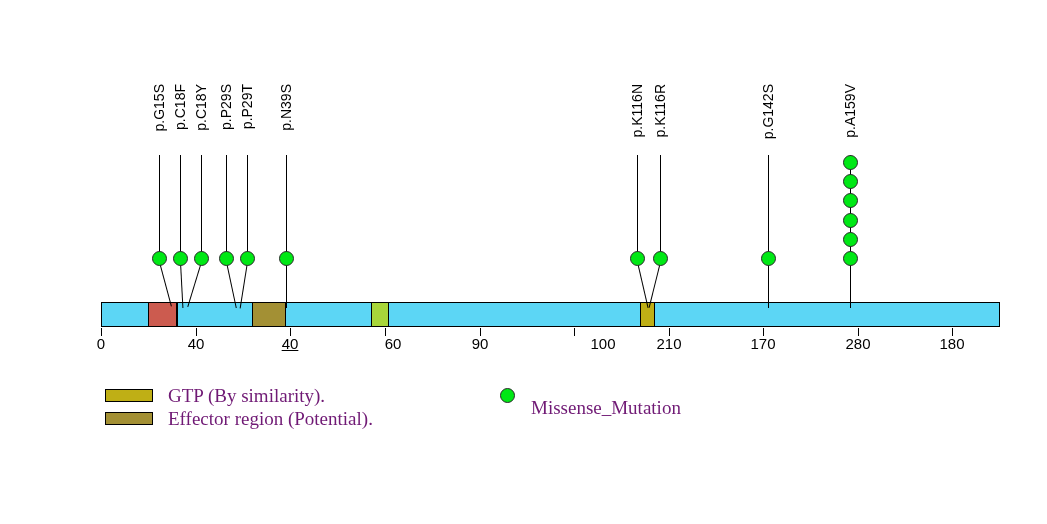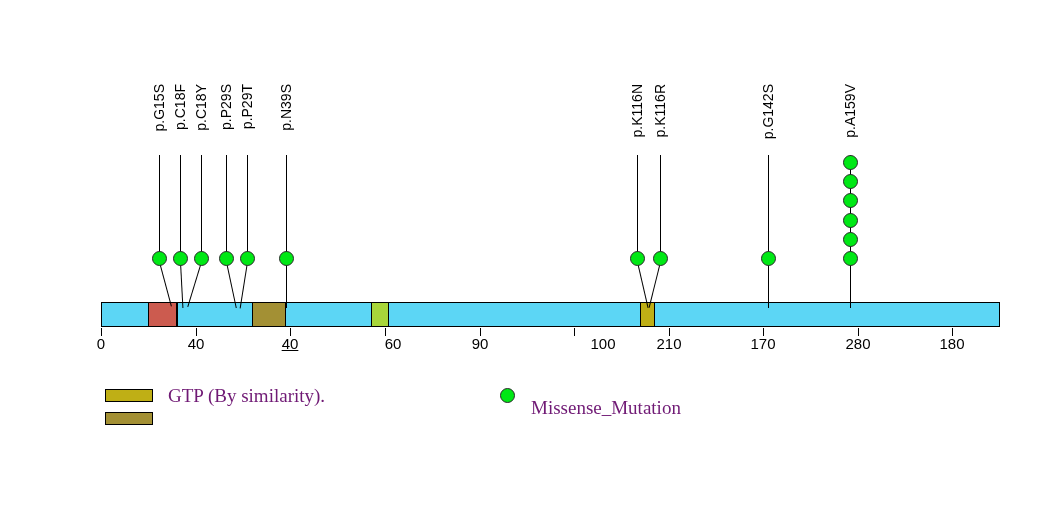--- a/index.html
+++ b/index.html
@@ -194,17 +194,18 @@
   <div class="dot" style="left:843px; top:174px;"></div>
   <div class="dot" style="left:843px; top:193px;"></div>
   <div class="dot" style="left:843px; top:213px;"></div>
   <div class="dot" style="left:843px; top:232px;"></div>
   <div class="dot" style="left:843px; top:251px;"></div>
 
   <div class="legend-swatch" style="left:105px; top:389px; background:#BFAF15;"></div>
   <div class="legend-text" style="left:168px; top:388px;">GTP (By similarity).</div>
 
   <div class="legend-swatch" style="left:105px; top:412px; background:#A39034;"></div>
+  <div class="legend-text" style="left:168px; top:411px;">Effector region (Potential).</div>
 
   <div class="legend-dot" style="left:500px; top:388px;"></div>
   <div class="legend-text" style="left:531px; top:400px;">Missense_Mutation</div>
 
 </div>
 
 </body></html>

